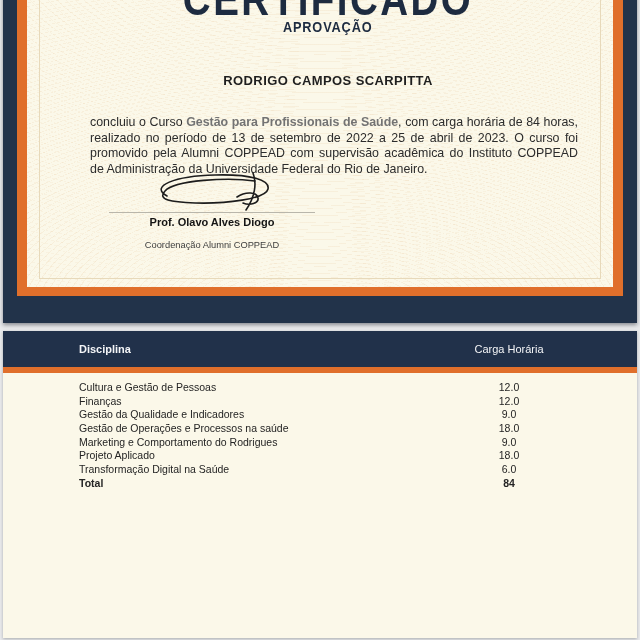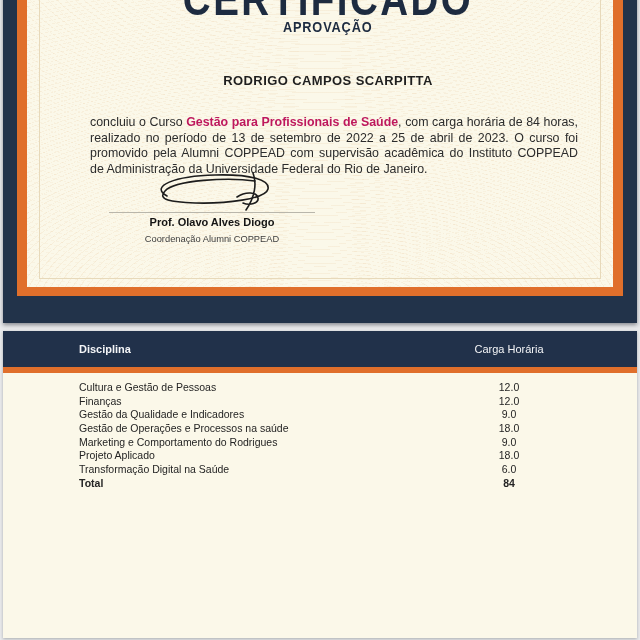--- a/index.html
+++ b/index.html
@@ -48,29 +48,29 @@
   .recipient{
     position:absolute;left:0;right:0;top:74px;
     text-align:center;font-size:13px;font-weight:bold;color:#1f1f1f;
     letter-spacing:.4px;line-height:13px;
   }
   .cert-body{
     position:absolute;left:78px;top:103px;width:488px;
     font-size:12.4px;line-height:15.4px;color:#2c2c2c;
     text-align:justify;
   }
-  .cert-body strong{color:#be185d;}
+  .cert-body strong{color:#737373;}
 
   .sig-block{position:absolute;top:170px;width:206px;text-align:center;}
   .sig-left{left:97px;}
   .sig-right{left:333px;}
   .sig-scribble{height:42px;display:flex;align-items:flex-end;justify-content:center;}
   .sig-line{border-top:1px solid #b9b6ab;margin-top:0;}
   .sig-name{margin-top:4px;font-size:11px;font-weight:bold;color:#141414;line-height:11px;}
-  .sig-role{margin-top:6px;font-size:9.3px;color:#3d3d3d;line-height:10px;}
+  .sig-role{margin-top:12px;font-size:9.3px;color:#3d3d3d;line-height:10px;}
 
   
   .table-section{
     position:absolute;left:3px;right:3px;top:331px;bottom:2px;
     background:#fbf8e9;
     box-shadow:0 1px 3px rgba(20,25,35,.3);
   }
   .table-header{
     position:relative;height:36px;background:#21314a;
     display:flex;align-items:center;

